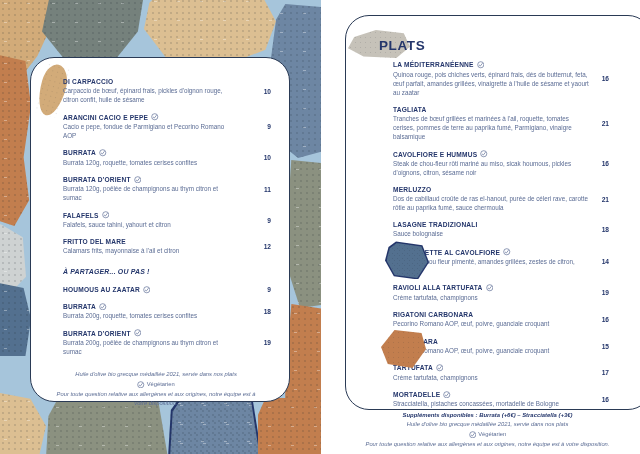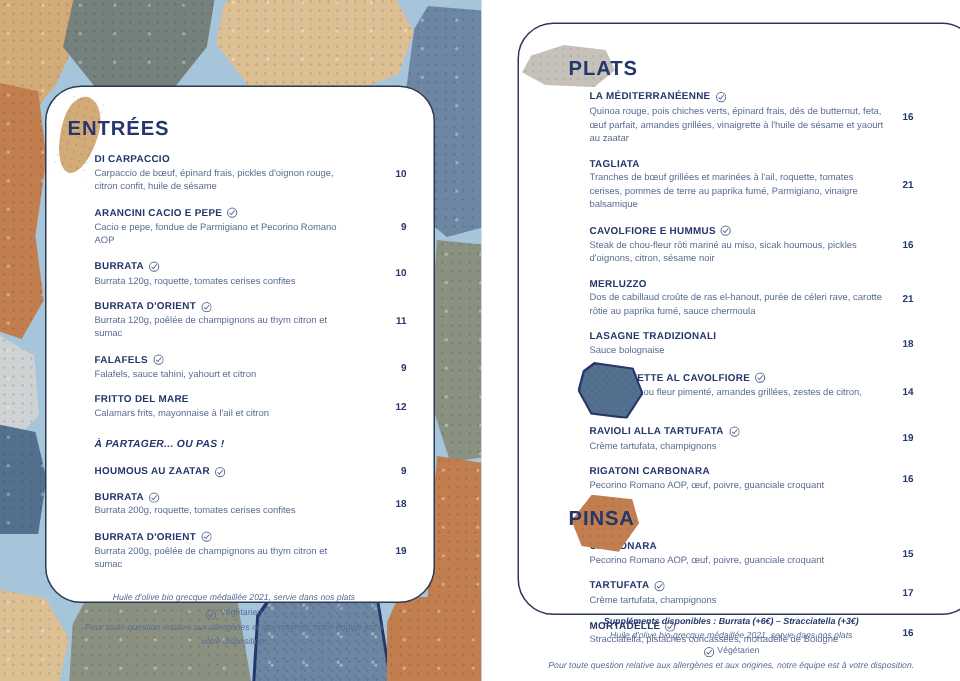--- a/index.html
+++ b/index.html
@@ -125,21 +125,20 @@
   <div class="shape sh-olive-bottom"></div>
   <div class="shape sh-slateb-out">
     <div class="shape sh-slateb-in"></div>
   </div>
   <div class="shape sh-orange-bottom"></div>
 </div>
 
 <div class="card card-left">
   <div class="blob blob-entrees"></div>
   <div class="content content-left">
-    <h1 class="sec-title sec-title-left">ENTRÉES</h1>
     <div>
         <div class="mi">
     <div class="mi-text">
       <div class="mi-name-row">
         <span class="mi-name">DI CARPACCIO</span>
 
       </div>
       <div class="mi-desc">Carpaccio de bœuf, épinard frais, pickles d'oignon rouge, citron confit, huile de sésame</div>
     </div>
     <div class="mi-price">10</div>
@@ -389,21 +388,20 @@
 
       </div>
       <div class="mi-desc">Pecorino Romano AOP, œuf, poivre, guanciale croquant</div>
     </div>
     <div class="mi-price">16</div>
   </div>
         </div>
     </div>
     <div class="right-sec">
       <div class="blob blob-pinsa"></div>
-      <h1 class="sec-title">PINSA</h1>
       <div>
           <div class="mi">
     <div class="mi-text">
       <div class="mi-name-row">
         <span class="mi-name">CARBONARA</span>
 
       </div>
       <div class="mi-desc">Pecorino Romano AOP, œuf, poivre, guanciale croquant</div>
     </div>
     <div class="mi-price">15</div>

